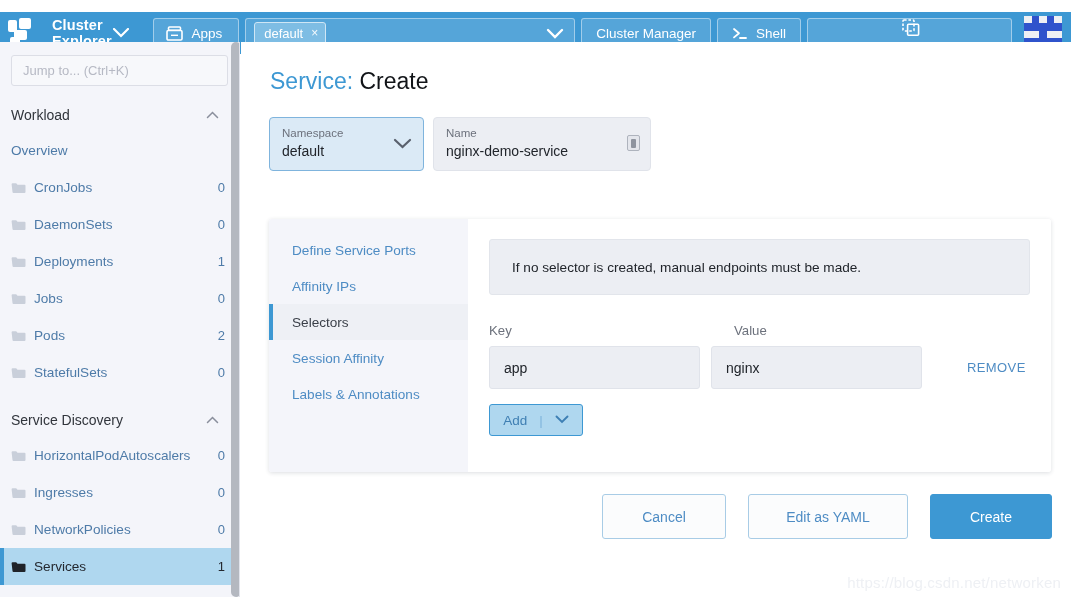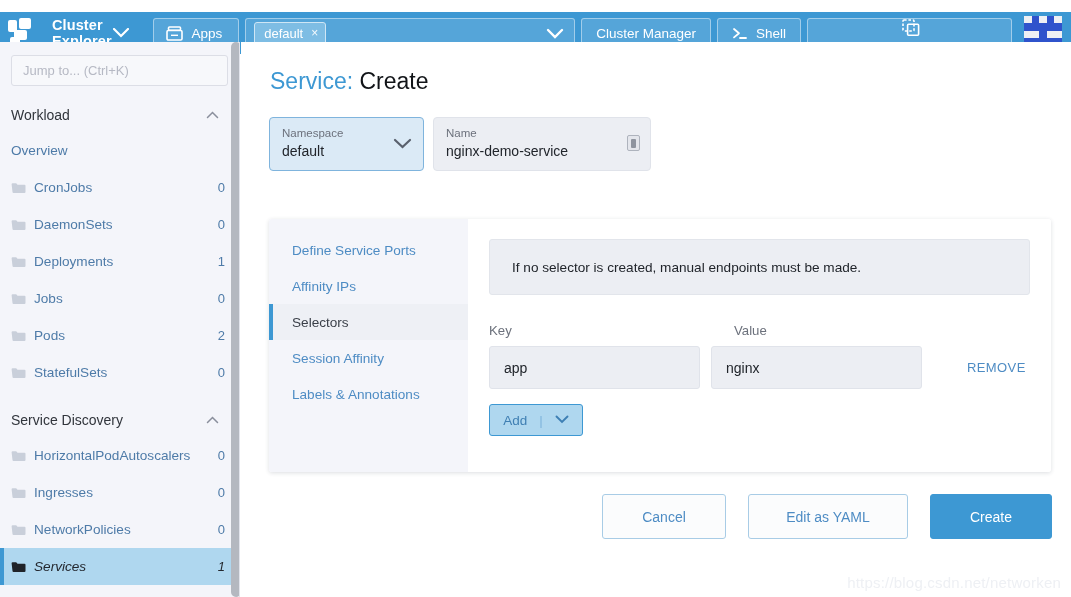--- a/index.html
+++ b/index.html
@@ -85,21 +85,21 @@
     display: flex; align-items: center; height: 37px; padding: 0 14px 0 11px;
     color: #4e7ba8; font-size: 13.6px; position: relative;
   }
   .navitem .label { flex: 1 1 auto; }
   .navitem .count { color: #4e7ba8; font-size: 13px; }
   .navitem .folder { width: 17px; margin-right: 6px; line-height: 0; }
   .navitem.plain { padding-left: 11px; }
   .navitem.active {
     background: #afd7ef; color: #2b2f36;
   }
-  .navitem.active .label, .navitem.active .count { color: #24282f; font-style: italic; }
+  .navitem.active .label, .navitem.active .count { color: #24282f; }
   .navitem.active::before {
     content: ""; position: absolute; left: 0; top: 0; width: 4px; height: 100%;
     background: #3d98d3;
   }
   .sb-scroll {
     position: absolute; left: 231px; top: 0px; width: 10px; height: 555px;
     background: #b4b8c0; border-radius: 5px;
   }
 
   

